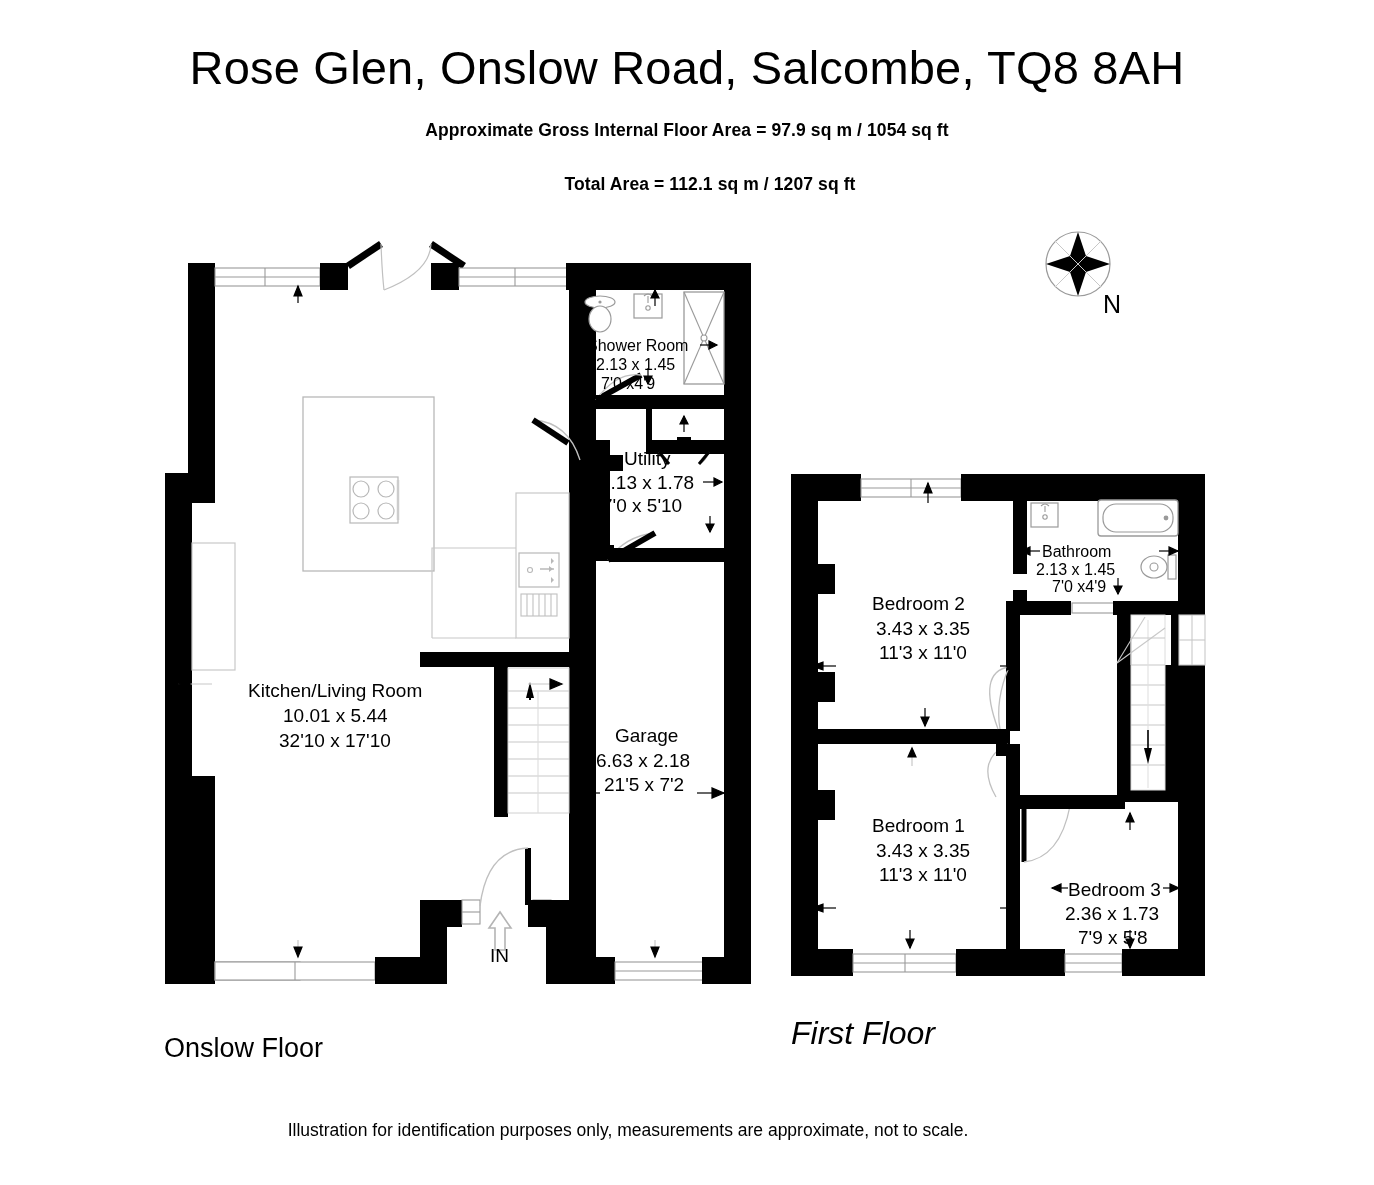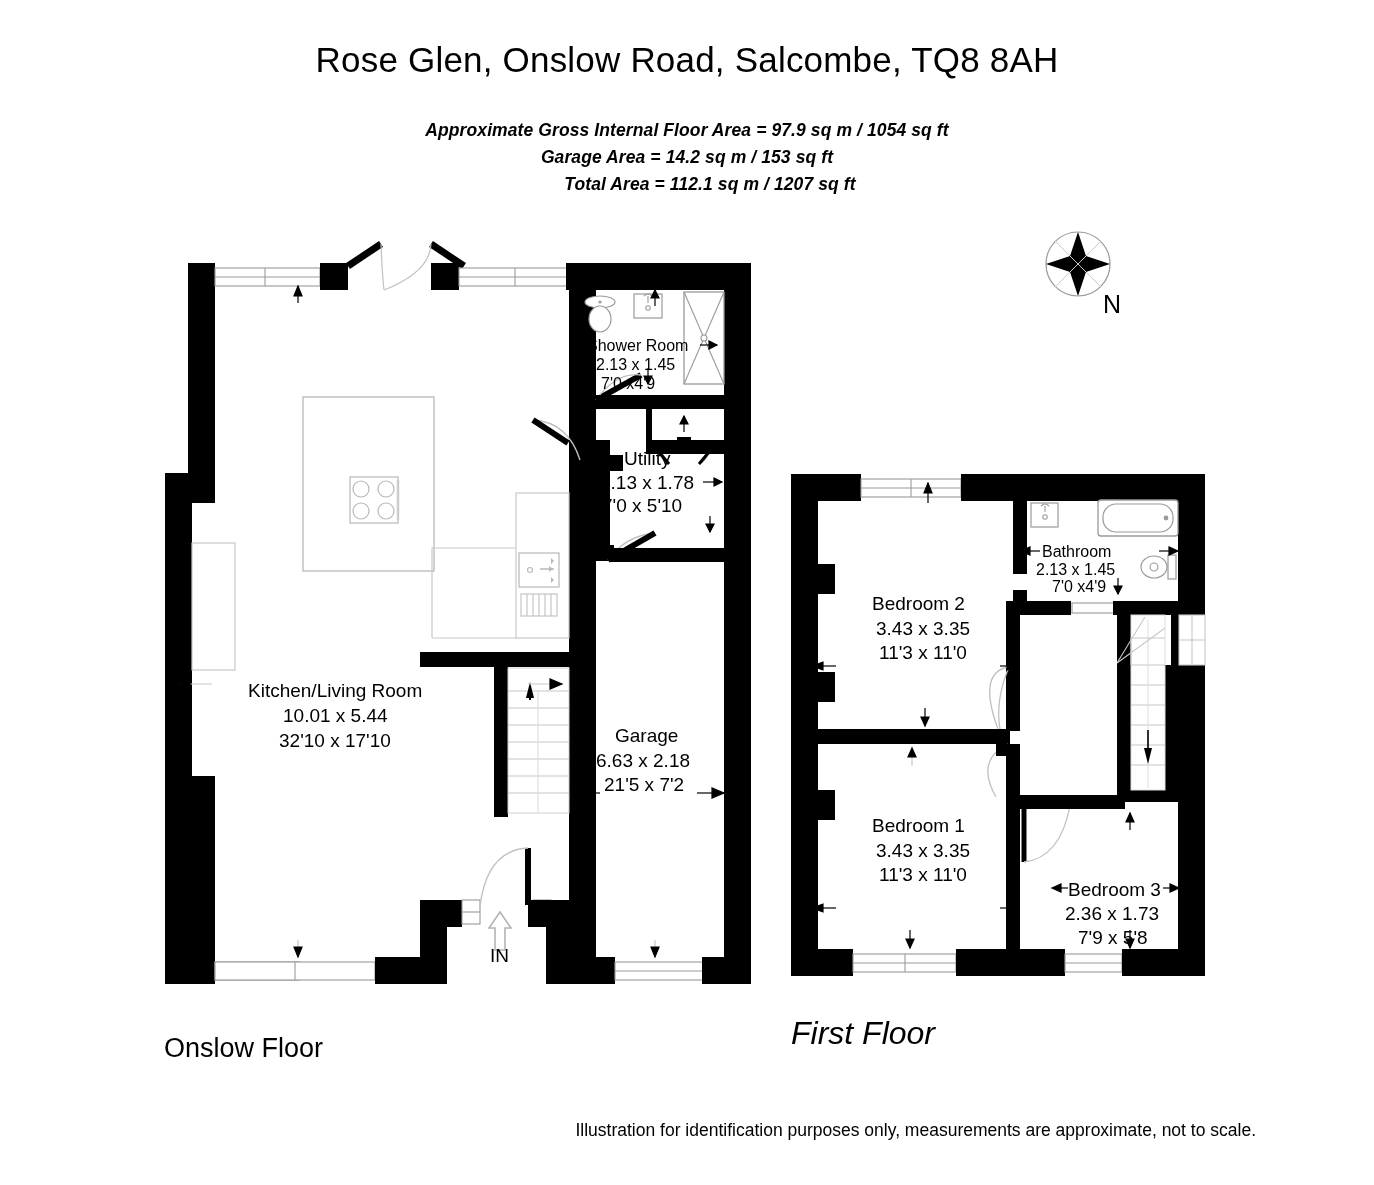--- a/index.html
+++ b/index.html
@@ -27,31 +27,30 @@
   .hdr {
     position: absolute;
     left: 0;
     width: 1374px;
     text-align: center;
     color: #000;
   }
 
   #page-title {
     top: 40px;
-    font-size: 35px;
+    font-size: 47px;
     font-weight: 400;
     letter-spacing: 0.2px;
     white-space: nowrap;
   }
 
   .area-line {
     font-size: 17.5px;
     font-weight: bold;
     letter-spacing: 0.1px;
-    font-style: italic;
   }
   #area-gross { top: 120px; }
   #area-garage { top: 147px; }
   #area-total  { top: 174px; padding-left: 23px; }
 
   #floor-label-ground {
     position: absolute;
     left: 164px;
     top: 1033px;
     font-size: 27px;
@@ -62,21 +61,21 @@
     top: 1015px;
     font-size: 32px;
     font-style: italic;
   }
 
   #disclaimer {
     position: absolute;
     left: 0;
     top: 1120px;
     width: 1256px;
-    text-align: right;
+    text-align: center;
     font-size: 17.5px;
   }
 
   svg { display: block; }
   svg text {
     font-family: "Liberation Sans", sans-serif;
     fill: #000;
   }
   .rm-name { font-size: 19px; }
   .rm-dim  { font-size: 19px; }
@@ -86,21 +85,20 @@
   .n-label  { font-size: 25px; }
 </style>
 </head>
 <body>
 
 <div id="plan-root">
 
   <div class="hdr" id="page-title">Rose Glen, Onslow Road, Salcombe, TQ8 8AH</div>
 
   <div class="hdr area-line" id="area-gross">Approximate Gross Internal Floor Area  = 97.9 sq m  / 1054 sq ft</div>
-  <div class="hdr area-line" id="area-garage">Garage Area = 14.2 sq m  / 153 sq ft</div>
   <div class="hdr area-line" id="area-total">Total Area = 112.1 sq m  / 1207 sq ft</div>
 
   <div id="floor-label-ground">Onslow Floor</div>
   <div id="floor-label-first">First Floor</div>
 
   <div id="disclaimer">Illustration for identification purposes only, measurements are approximate, not to scale.</div>
 
   <svg width="1374" height="1185" viewBox="0 0 1374 1185" style="position:absolute;left:0;top:0;">
 
     <g>

